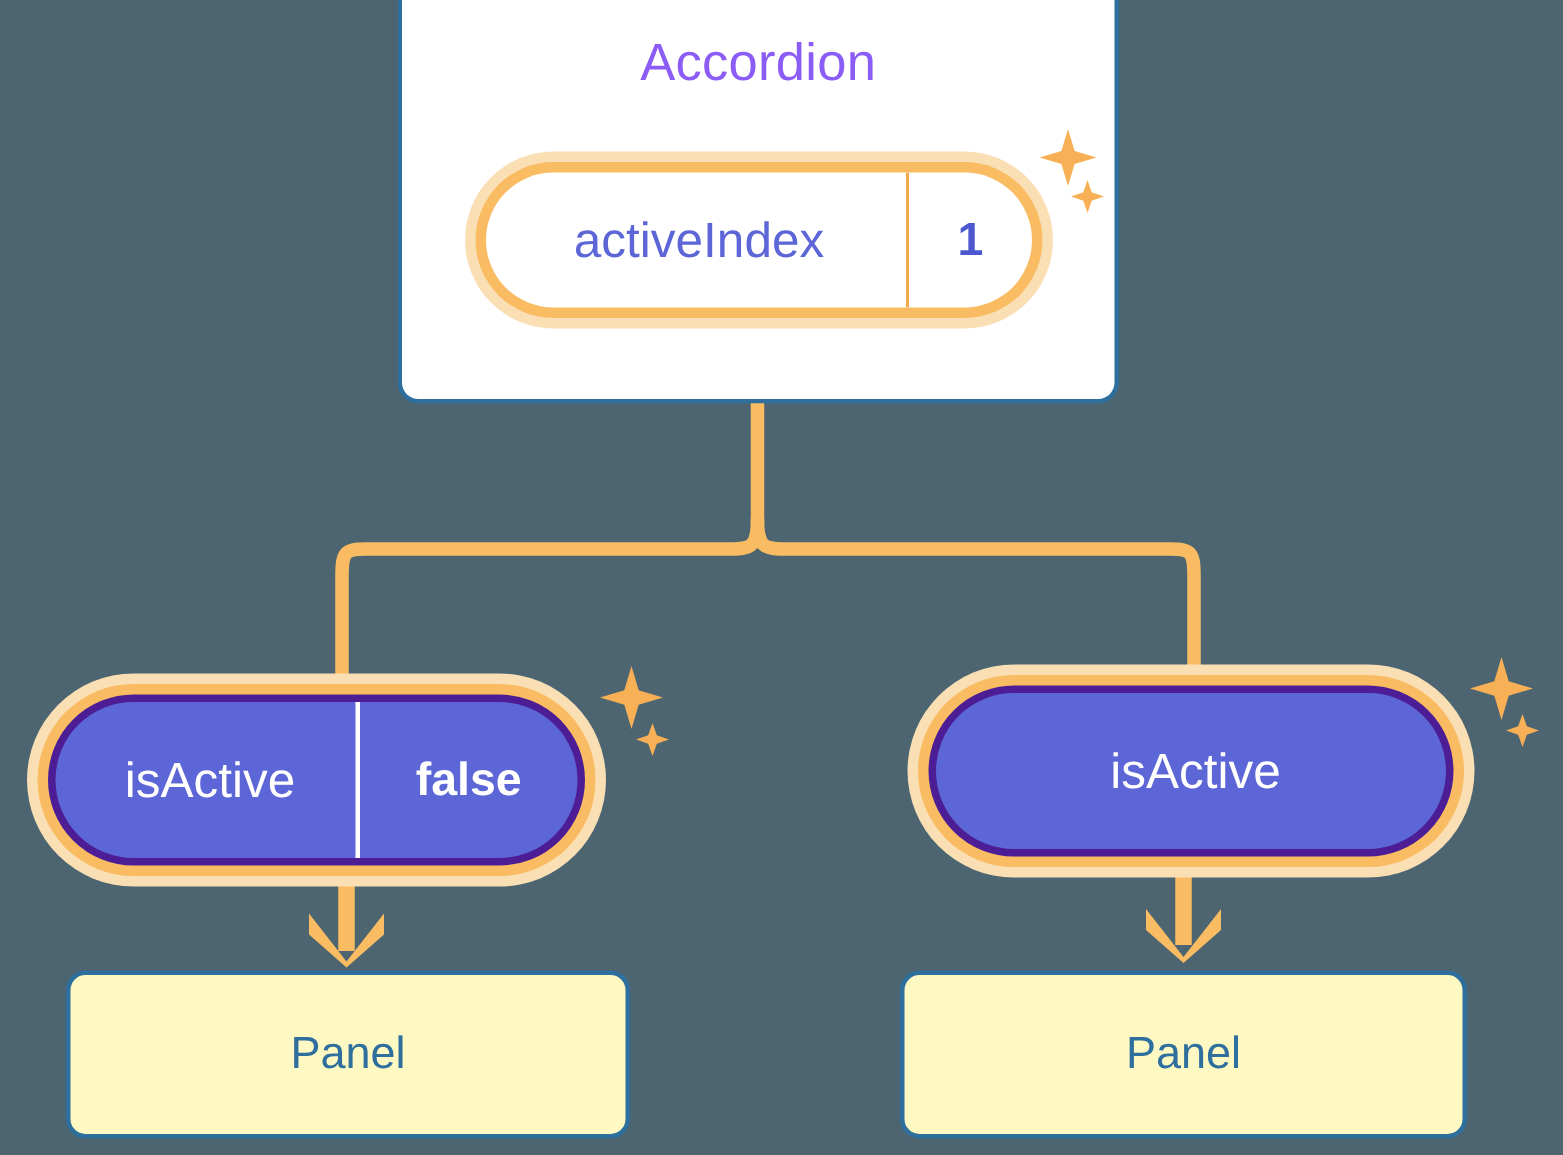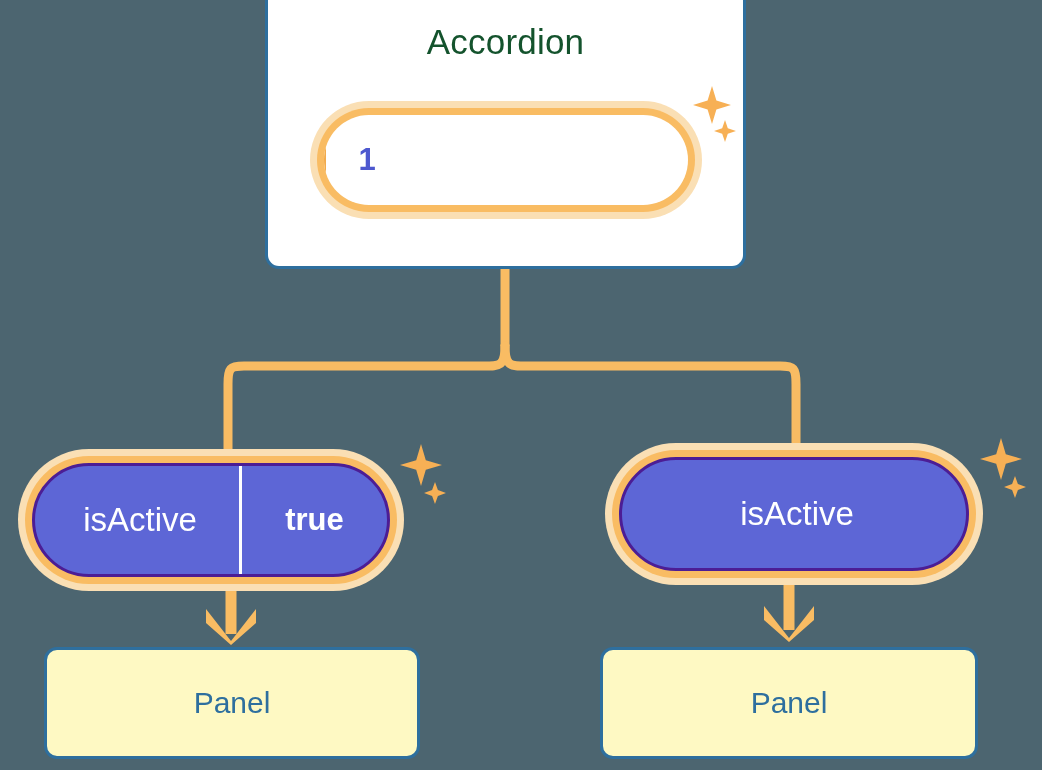--- a/index.html
+++ b/index.html
@@ -32,21 +32,21 @@
     height: 277px;
     border-radius: 0 0 14px 14px;
     border-top: none;
   }
   #accordion-title {
     position: absolute;
     left: 0;
     right: 0;
     top: 30px;
     text-align: center;
-    color: #14532d;
+    color: #8b5cf6;
     font-size: 35px;
     font-weight: 400;
     letter-spacing: .2px;
   }
 
   
   .pill-wrap {
     position: absolute;
     border-radius: 999px;
     background: #fadfb4;          
@@ -68,21 +68,21 @@
     display: flex;
     align-items: stretch;
     overflow: hidden;
     box-sizing: border-box;
   }
   .pill-body.light {
     background: #ffffff;
   }
   .pill-body.solid {
     background: #5d66d6;
-    border: 3px solid #4c1d95;
+    border: 5px solid #4c1d95;
   }
   .pill-key, .pill-val {
     display: flex;
     align-items: center;
     justify-content: center;
     box-sizing: border-box;
     white-space: nowrap;
   }
   
   .pill-body.light .pill-key {
@@ -204,35 +204,36 @@
     <path d="M 764 606 L 789 638 L 814 606 L 814 620 L 789 642 L 764 620 Z" fill="#f9bc63"></path>
   </svg>
 
   <div id="accordion-card" class="card">
     <div id="accordion-title">Accordion</div>
   </div>
 
   <div id="pill-active-index" class="pill-wrap">
     <div class="pill-ring">
       <div class="pill-body light">
+        <div class="pill-key">activeIndex</div>
         <div class="pill-val">1</div>
       </div>
     </div>
   </div>
 
   <svg class="sparkle" style="left:692px; top:84px;" width="46" height="62" viewBox="0 0 46 62">
     <path d="M20 2 L24.4 16.6 L39 21 L24.4 25.4 L20 40 L15.6 25.4 L1 21 L15.6 16.6 Z" fill="#f7b055"></path>
     <path d="M33 36 L35.8 44.2 L44 47 L35.8 49.8 L33 58 L30.2 49.8 L22 47 L30.2 44.2 Z" fill="#f7b055"></path>
   </svg>
 
   <div id="pill-is-active-left" class="pill-wrap">
     <div class="pill-ring">
       <div class="pill-body solid">
         <div class="pill-key">isActive</div>
-        <div class="pill-val">true</div>
+        <div class="pill-val">false</div>
       </div>
     </div>
   </div>
 
   <svg class="sparkle" style="left:398px; top:440px;" width="52" height="68" viewBox="0 0 52 68">
     <path d="M23 4 L27.8 20.2 L44 25 L27.8 29.8 L23 46 L18.2 29.8 L2 25 L18.2 20.2 Z" fill="#f7b055"></path>
     <path d="M37 42 L39.9 50.1 L48 53 L39.9 55.9 L37 64 L34.1 55.9 L26 53 L34.1 50.1 Z" fill="#f7b055"></path>
   </svg>
 
   <div id="panel-left" class="panel">

